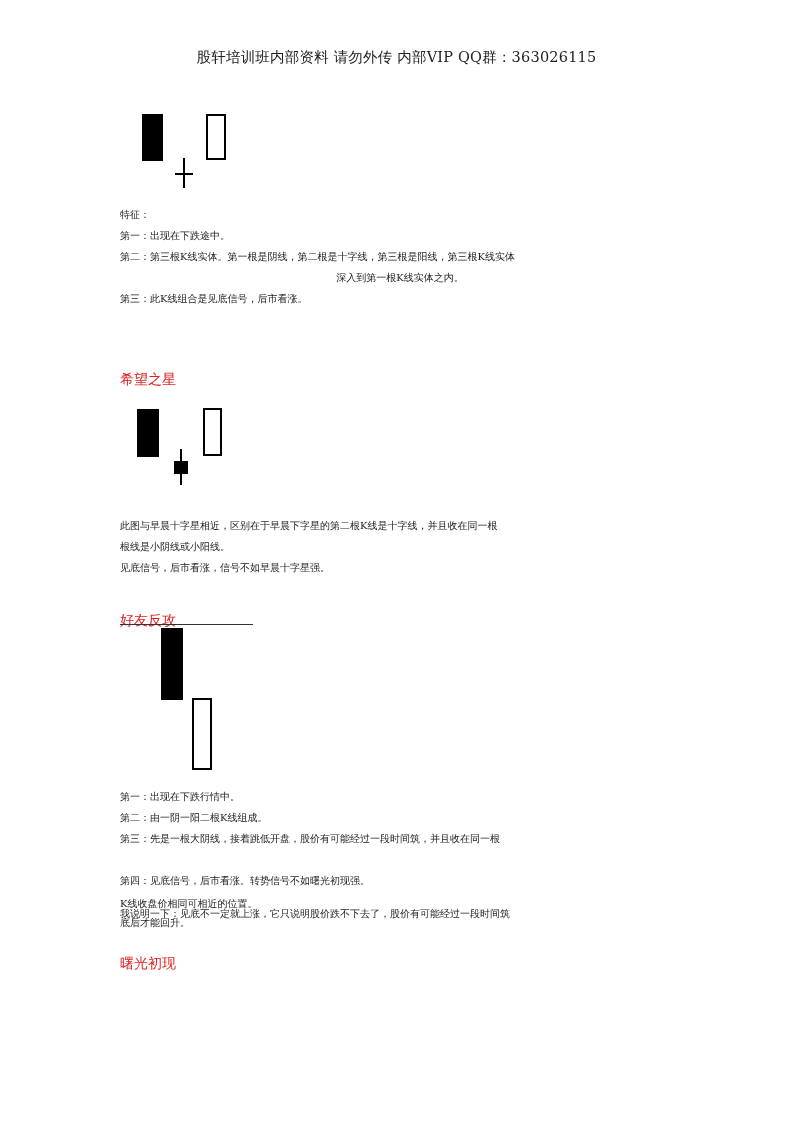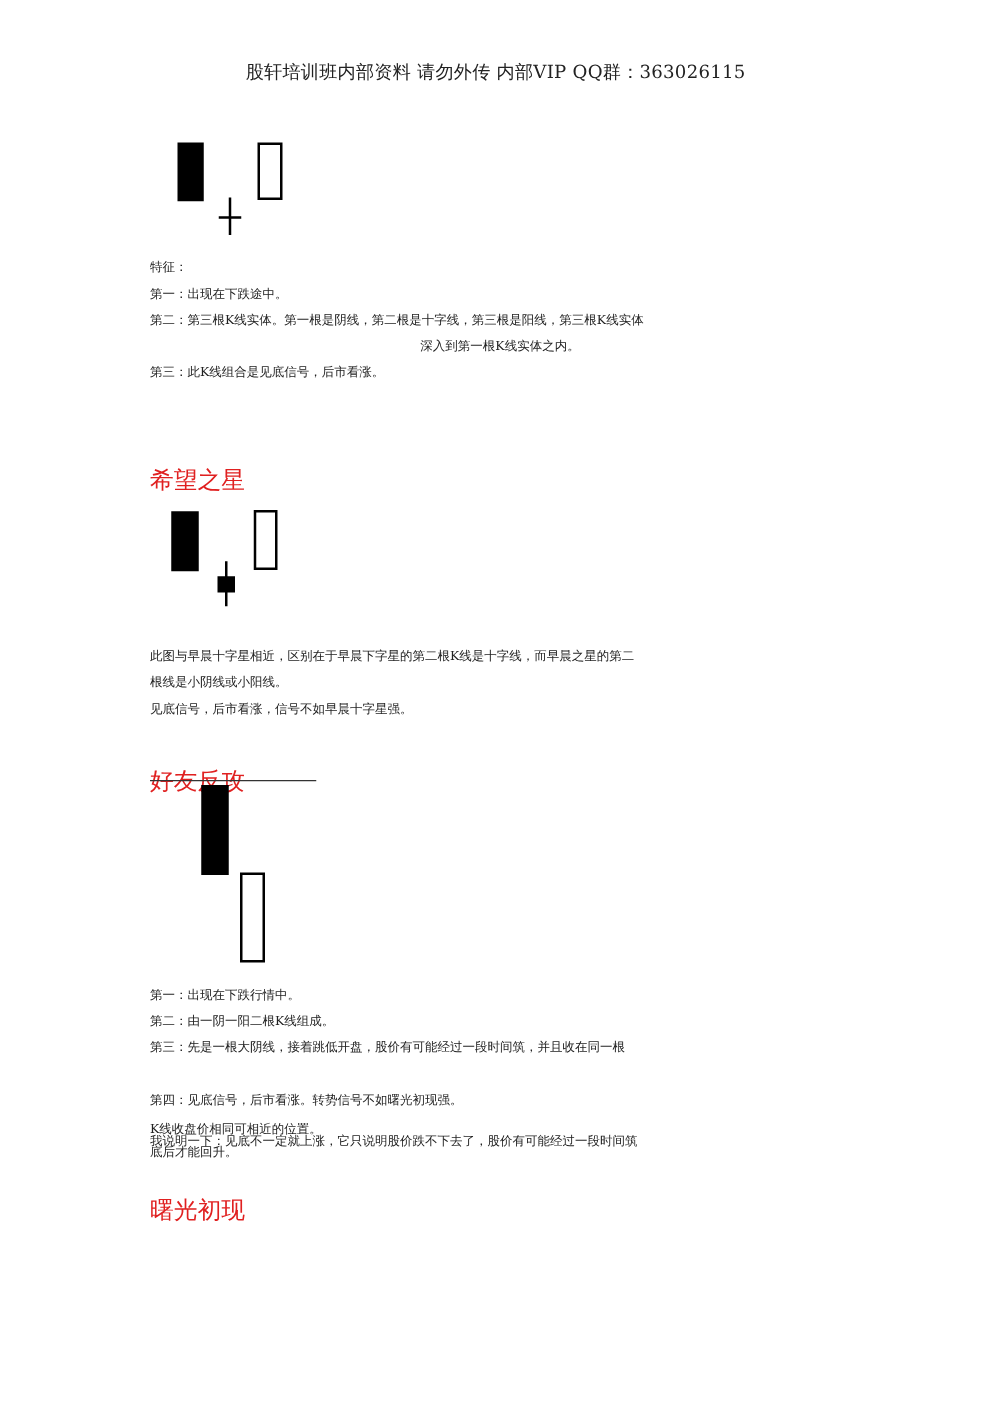--- a/index.html
+++ b/index.html
@@ -1,21 +1,21 @@
 <!DOCTYPE html>
 <html><head>
   <meta charset="utf-8">
   <style>
     html, body { margin: 0; padding: 0; background: #ffffff; }
     body { width: 793px; height: 1122px; position: relative; overflow: hidden;
       font-family: "DejaVu Serif", "Liberation Serif", serif; color: #1a1a1a; }
     .abs { position: absolute; }
     .header { left: 0; width: 793px; top: 48px; text-align: center; font-size: 14.5px; color: #222; letter-spacing: 0.2px; }
     .text { left: 120px; font-size: 10px; line-height: 21px; color: #222; width: 560px; }
-    .title-red { left: 120px; font-size: 19px; color: #e02020; }
+    .title-red { left: 120px; font-size: 14px; color: #e02020; }
     .black { background: #000; }
     .hollow { border: 2px solid #000; background: #fff; box-sizing: border-box; }
     .vline { background: #000; width: 2px; }
     .hline { background: #000; height: 2px; }
     .rule { background: #333; height: 1px; }
   </style>
 </head>
 <body>
 
 <div class="abs header">股轩培训班内部资料 请勿外传 内部VIP QQ群：363026115</div>
@@ -35,21 +35,21 @@
 
 <div class="abs title-red" style="top:371px;">希望之星</div>
 
 <div class="abs" style="left:130px; top:400px; width:120px; height:92px;">
   <div class="abs black" style="left:7px; top:9px; width:22px; height:48px;"></div>
   <div class="abs vline" style="left:50px; top:49px; height:36px;"></div>
   <div class="abs black" style="left:44px; top:61px; width:14px; height:13px;"></div>
   <div class="abs hollow" style="left:73px; top:8px; width:19px; height:48px;"></div>
 </div>
 
-<div class="abs text" style="top:515px;">此图与早晨十字星相近，区别在于早晨下字星的第二根K线是十字线，而早晨之星的第二</div>
+<div class="abs text" style="top:515px;">此图与早晨十字星相近，区别在于早晨下字星的第二根K线是十字线，并且收在同一根</div>
 <div class="abs text" style="top:536px;">根线是小阴线或小阳线。</div>
 <div class="abs text" style="top:557px;">见底信号，后市看涨，信号不如早晨十字星强。</div>
 
 <div class="abs title-red" style="top:568px;margin-top:44px;">好友反攻</div>
 <div class="abs rule" style="left:120px; top:624px; width:133px;"></div>
 
 <div class="abs" style="left:150px; top:626px; width:80px; height:150px;">
   <div class="abs black" style="left:11px; top:2px; width:22px; height:72px;"></div>
   <div class="abs hollow" style="left:42px; top:72px; width:20px; height:72px;"></div>
 </div>

